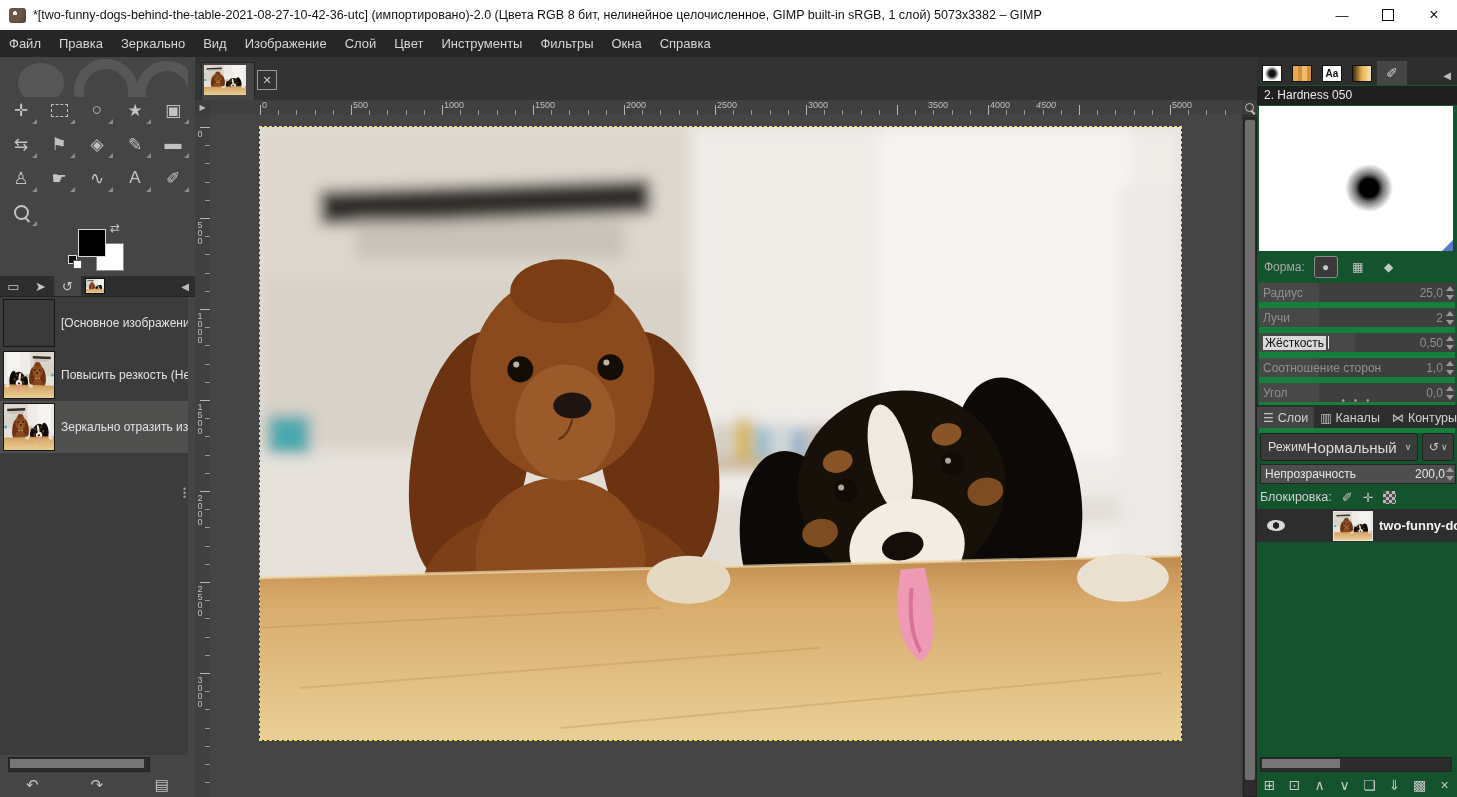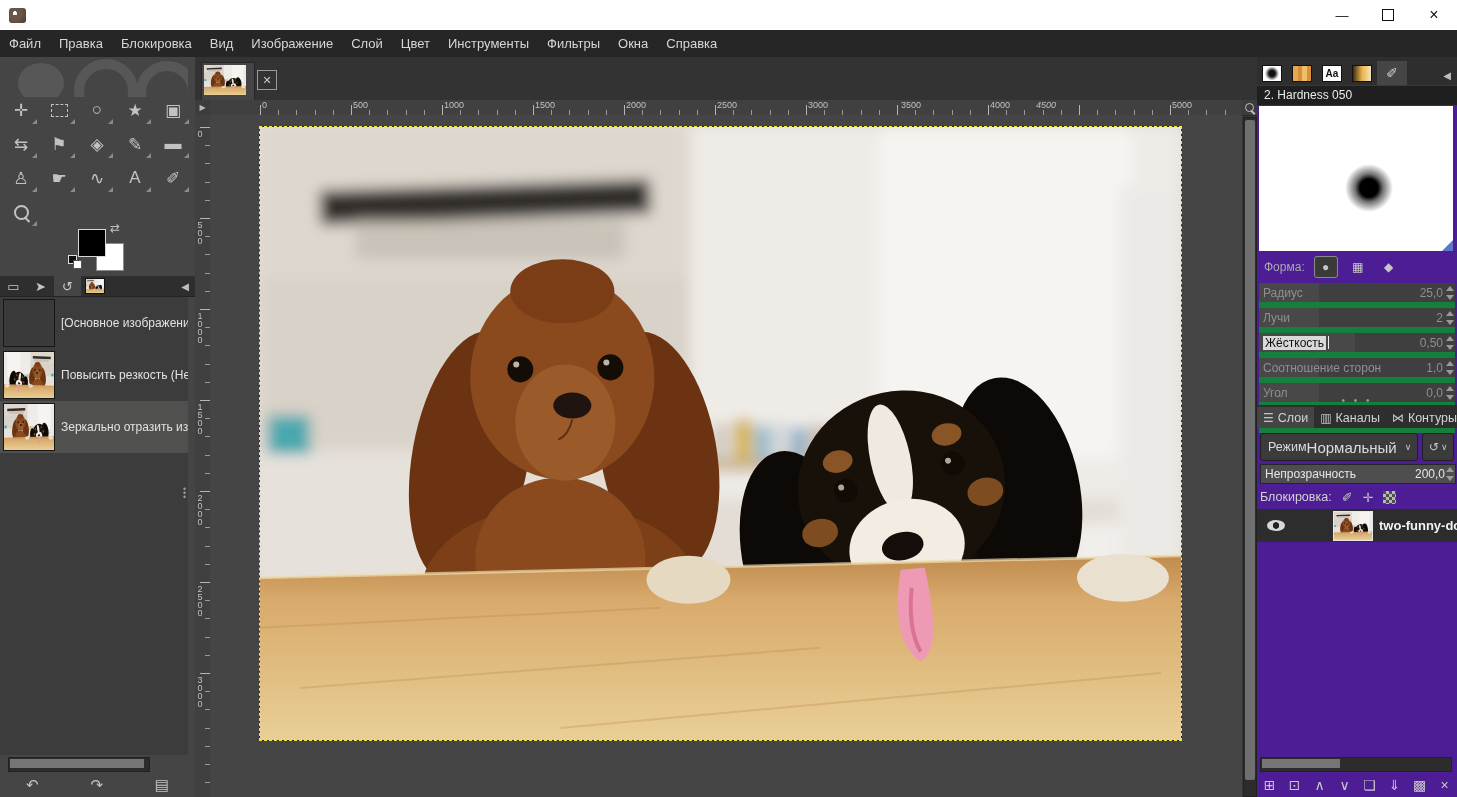--- a/index.html
+++ b/index.html
@@ -69,21 +69,21 @@
   .viewport{left:15px;top:58px;width:1032px;height:699px;background:#454545;overflow:hidden;}
   .canvasimg{left:50px;top:12px;width:921px;height:613px;background:#ddd;outline:1px dashed #eeea3c;box-shadow:0 0 0 1px #2a2a2a;}
   .vscroll{left:1047px;top:43px;width:15px;height:714px;background:#383838;}
   .vscroll .zoombtn{position:absolute;left:0;top:0;width:15px;height:15px;background:#3c3c3c;border-bottom:1px solid #2a2a2a;display:flex;align-items:center;justify-content:center;}
   .vscroll .mag{width:7px;height:7px;border-width:1.5px;}
   .vscroll .mag:after{height:5px;left:6px;top:6px;}
   .vscroll .track{position:absolute;left:1px;top:17px;width:12px;height:678px;background:#2c2c2c;border:1px solid #222;}
   .vscroll .thumb{position:absolute;left:1px;top:2px;width:10px;height:660px;background:#6f6f6f;border-radius:2px;}
   .chev{font-size:9px;color:#c6c6c6;}
   
-  .rightpanel{left:1257px;top:57px;width:200px;height:740px;background:#4c1d95;border-left:1px solid 2a2a2a;}
+  .rightpanel{left:1257px;top:57px;width:200px;height:740px;background:#14532d;border-left:1px solid 2a2a2a;}
   .rtabs{left:0;top:0;width:200px;height:28px;background:#2e2e2e;display:flex;align-items:flex-end;}
   .rtab{width:30px;height:24px;display:flex;align-items:center;justify-content:center;}
   .rtab.active{background:#454545;}
   .brushmini{width:18px;height:15px;background:radial-gradient(circle at 50% 50%,#111 0 3px,#fff 7px);border:1px solid #111;}
   .patternmini{width:18px;height:15px;background:linear-gradient(90deg,#e8a94e 0 5px,#d89038 5px 9px,#f0bd6a 9px 14px,#d89038 14px);border:1px solid #111;}
   .fontmini{width:18px;height:15px;background:#fff;color:#111;font-size:10px;font-weight:bold;display:flex;align-items:center;justify-content:center;border:1px solid #111;}
   .gradientmini{width:18px;height:15px;background:linear-gradient(90deg,#3a2c14,#e8b34e,#f5e6b8);border:1px solid #111;}
   .dynmini{color:#d0d0d0;font-size:14px;}
   .brushheader{left:0;top:29px;width:200px;height:19px;background:#1f1f1f;color:#eaeaea;font-size:12px;line-height:19px;padding-left:7px;box-sizing:border-box;}
   .brushpreview{left:2px;top:49px;width:194px;height:145px;background:#fff;}
@@ -134,33 +134,34 @@
   .scenebox svg, .hthumb svg, .layerthumb svg, .canvasimg svg, .dtab svg{display:block;width:100%;height:100%;}
   .mirror svg{transform:scaleX(-1);}
 </style>
 </head>
 <body>
 
 <div id="app">
 
   <div class="abs titlebar">
     <span class="appicon"></span>
+    <span class="wintitle">*[two-funny-dogs-behind-the-table-2021-08-27-10-42-36-utc] (импортировано)-2.0 (Цвета RGB 8 бит, нелинейное целочисленное, GIMP built-in sRGB, 1 слой) 5073x3382 – GIMP</span>
     <span class="winctrls">
       <span class="wbtn">—</span>
       <span class="wbtn">
           <span class="maxbox"></span>
         </span>
       <span class="wbtn" style="font-size:16px;">×</span>
     </span>
   </div>
 
   <div class="abs menubar" id="menubar">
       <div class="menu-item">Файл</div>
       <div class="menu-item">Правка</div>
-      <div class="menu-item">Блокировка</div>
+      <div class="menu-item">Зеркально</div>
       <div class="menu-item">Вид</div>
       <div class="menu-item">Изображение</div>
       <div class="menu-item">Слой</div>
       <div class="menu-item">Цвет</div>
       <div class="menu-item">Инструменты</div>
       <div class="menu-item">Фильтры</div>
       <div class="menu-item">Окна</div>
       <div class="menu-item">Справка</div>
     </div>
 
@@ -607,21 +608,21 @@
         <div class="hticklabel" style="left: 234px;">1000</div>
         <div class="htick" style="left: 323px;"></div>
         <div class="hticklabel" style="left: 325px;">1500</div>
         <div class="htick" style="left: 414px;"></div>
         <div class="hticklabel" style="left: 416px;">2000</div>
         <div class="htick" style="left: 505px;"></div>
         <div class="hticklabel" style="left: 507px;">2500</div>
         <div class="htick" style="left: 596px;"></div>
         <div class="hticklabel" style="left: 598px;">3000</div>
         <div class="htick" style="left: 687px;"></div>
-        <div class="hticklabel" style="left: 691px;">3500</div>
+        <div class="hticklabel" style="left: 718px;">3500</div>
         <div class="htick" style="left: 778px;"></div>
         <div class="hticklabel" style="left: 780px;">4000</div>
         <div class="htick" style="left: 869px;"></div>
         <div class="hticklabel" style="left: 826px; font-style: italic;">4500</div>
         <div class="htick" style="left: 960px;"></div>
         <div class="hticklabel" style="left: 962px;">5000</div>
       </div>
     <div class="abs vruler" id="vruler">
         <div class="minor"></div>
         <div class="vtick" style="top: 12px;"></div>

